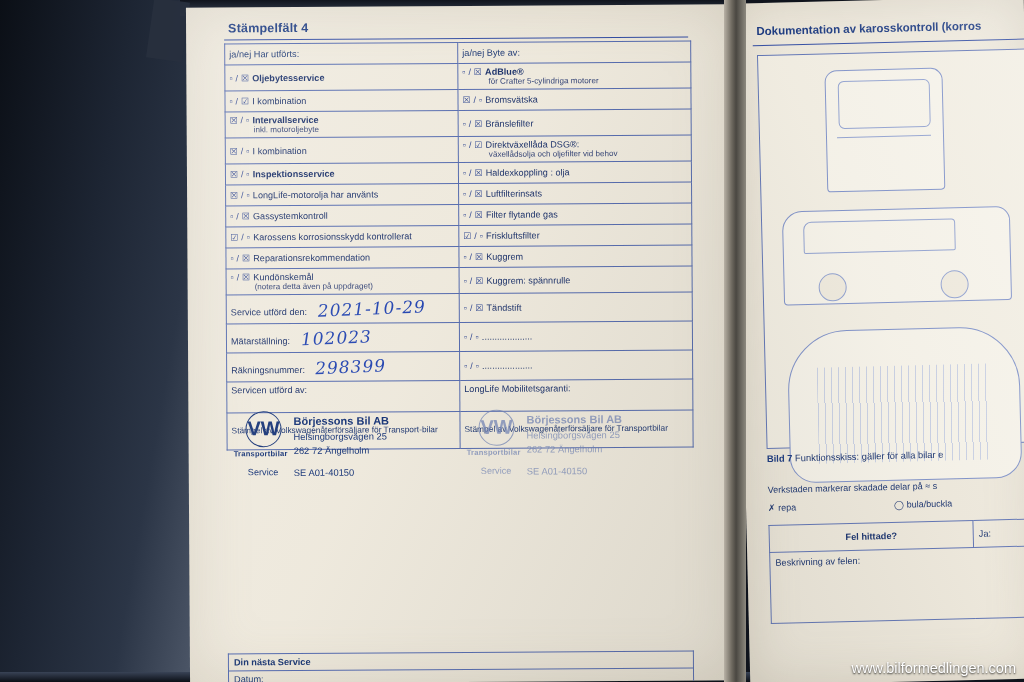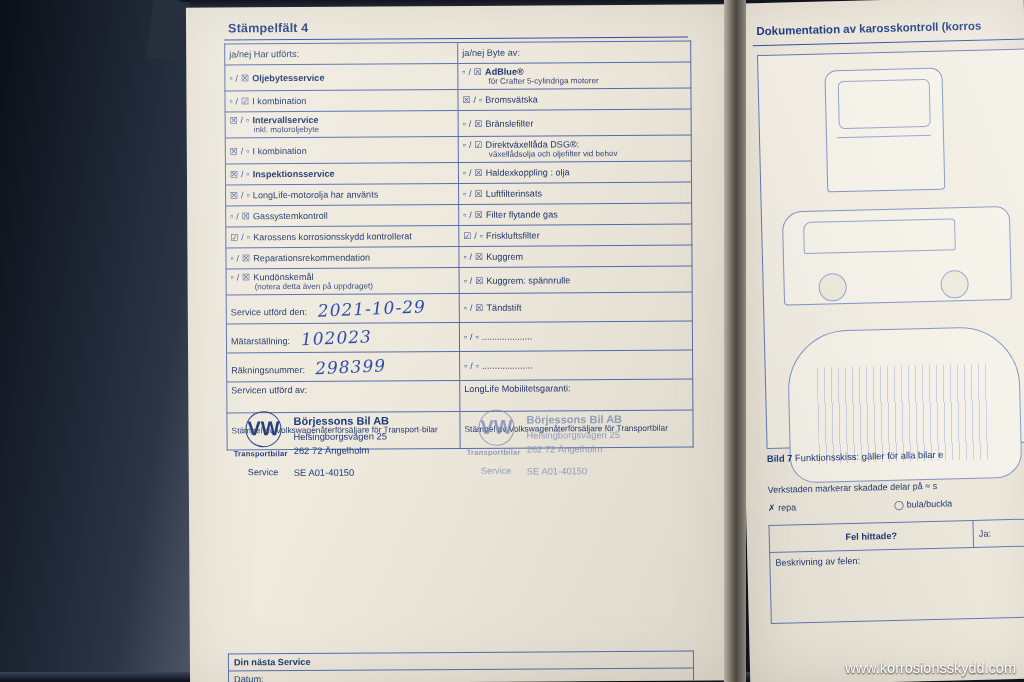--- a/index.html
+++ b/index.html
@@ -538,14 +538,14 @@
           <td style="text-align:center; font-weight:bold;">Fel hittade?</td>
           <td style="width:52px">Ja:</td>
         </tr>
         <tr>
           <td colspan="2" style="height:60px; vertical-align:top;">Beskrivning av felen:</td>
         </tr>
       </tbody>
     </table>
   </div>
 
-  <div class="wm">www.korrosionsskydd.com</div>
+  <div class="wm">www.bilformedlingen.com</div>
 </div>
 
 </body></html>

